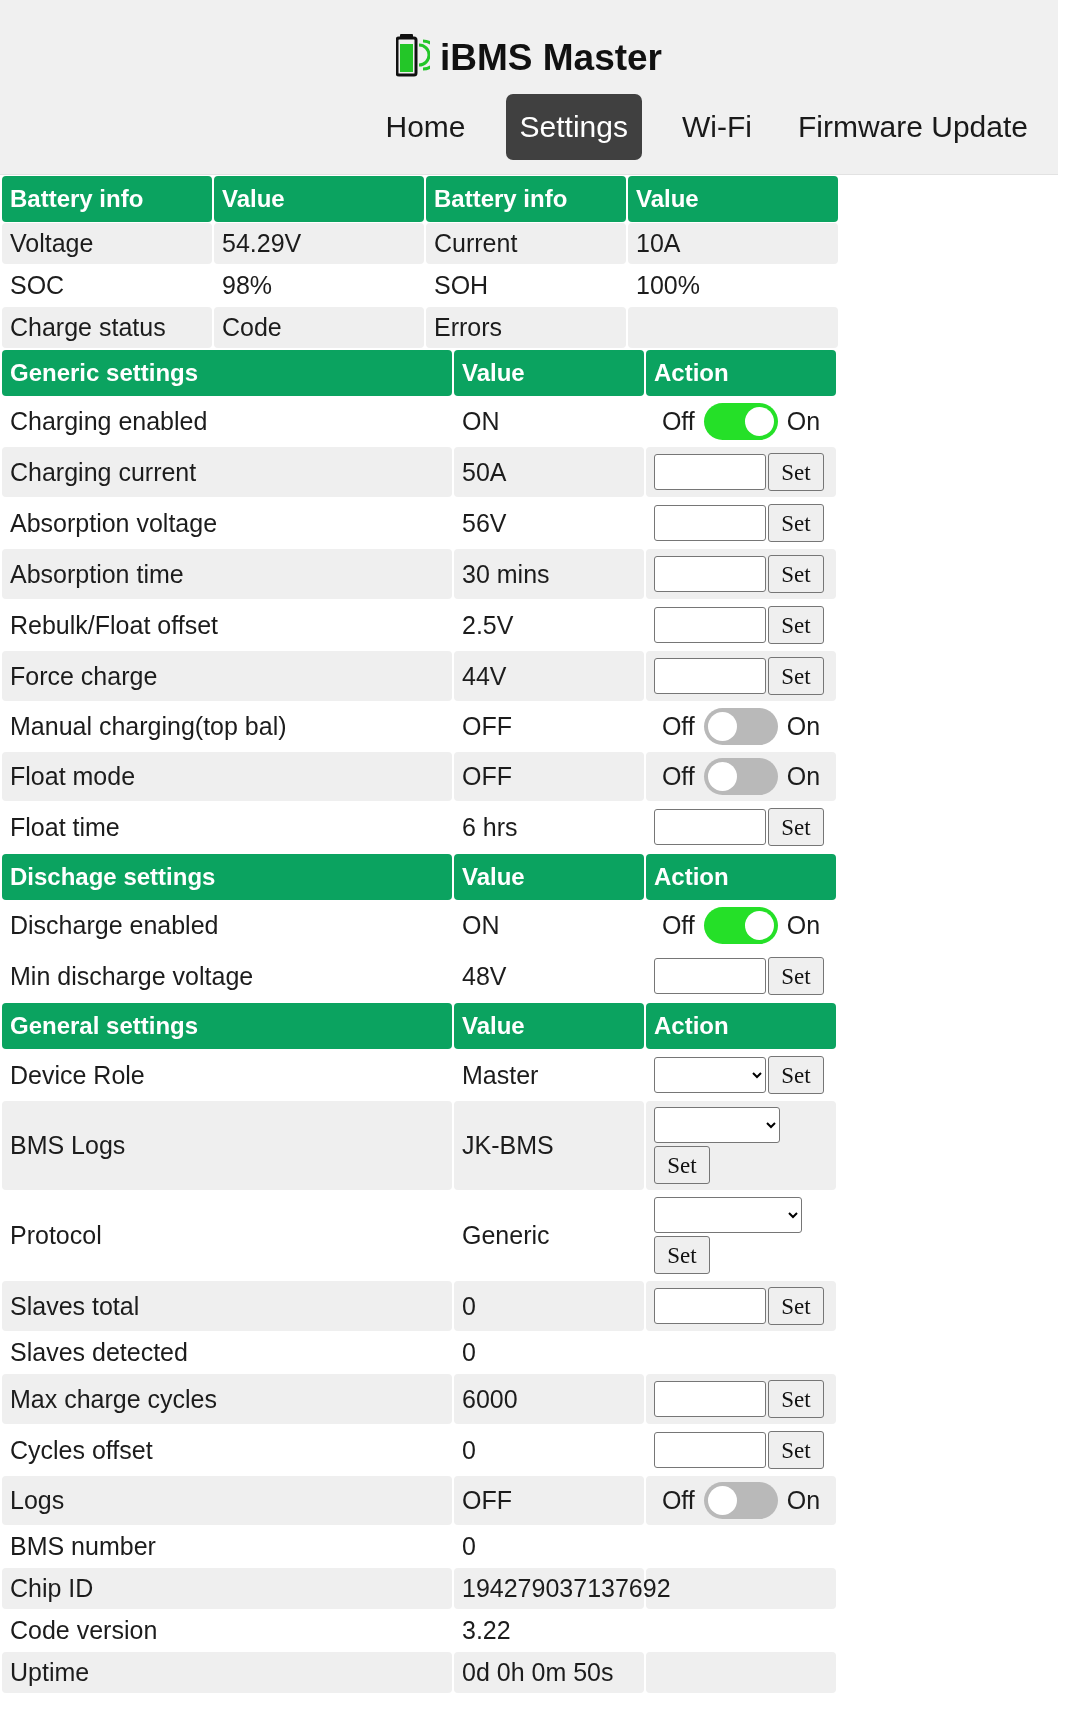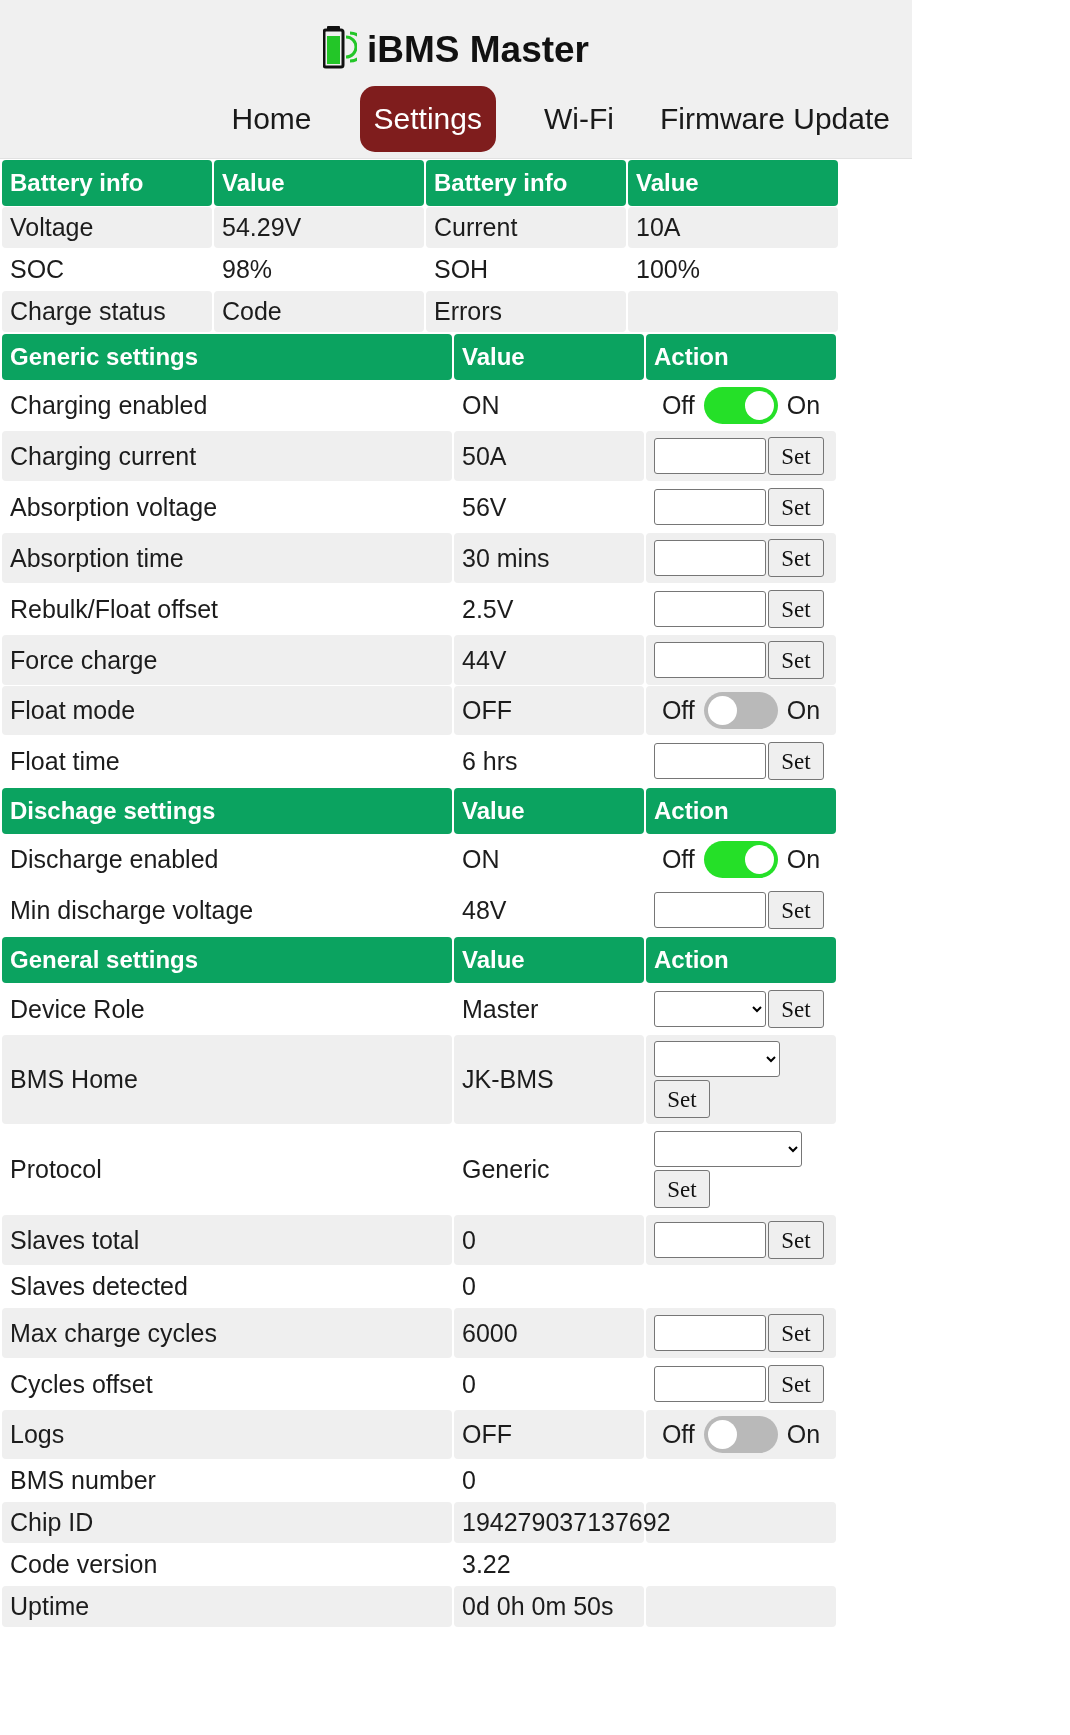--- a/index.html
+++ b/index.html
@@ -8,22 +8,22 @@
     margin: 0; padding: 0;
     width: 1070px;
     background: #ffffff;
     font-family: "Liberation Sans", sans-serif;
   }
   body { -webkit-font-smoothing: antialiased; }
 
   
   .header {
     background: #f0f0f0;
-    width: 912px;
-    padding: 0;
+    width: 1058px;
+    padding: 8px;
     border-bottom: 1px solid #e2e2e2;
   }
   .brand {
     display: flex;
     align-items: center;
     justify-content: center;
     gap: 10px;
     padding: 24px 0 6px 0;
   }
   .brand-icon { display: block; }
@@ -47,24 +47,24 @@
     align-items: center;
     padding: 0 14px;
     font-size: 30px;
     color: #1a1a1a;
     text-decoration: none;
     cursor: pointer;
     white-space: nowrap;
     height: 78px;
   }
   .nav-item.active {
-    background: #7f1d1d;
+    background: #404040;
     color: #ffffff;
-    border-radius: 15px;
-    margin: 6px 16px;
+    border-radius: 7px;
+    margin: 6px 8px;
     height: 66px;
     align-self: center;
   }
 
   
   table {
     border-collapse: separate;
     border-spacing: 2px 1px;
     width: 830px;
     margin: 0;
@@ -310,20 +310,33 @@
       <td>Force charge</td>
       <td>44V</td>
       <td class="action-cell">
         <div class="input-row">
           <input class="txtbox" type="text" value="" style="">
           <button class="setbtn">Set</button>
         </div>
       </td>
     </tr>
 
+    <tr class="plain">
+      <td>Manual charging(top bal)</td>
+      <td>OFF</td>
+      <td class="action-cell">
+        <div class="toggle-wrap">
+          <span class="toggle-label">Off</span>
+          <span class="switch">
+              <span class="knob"></span>
+            </span>
+          <span class="toggle-label">On</span>
+        </div>
+      </td>
+    </tr>
 
     <tr class="alt">
       <td>Float mode</td>
       <td>OFF</td>
       <td class="action-cell">
         <div class="toggle-wrap">
           <span class="toggle-label">Off</span>
           <span class="switch">
               <span class="knob"></span>
             </span>
@@ -404,21 +417,21 @@
       <td>Master</td>
       <td class="action-cell">
         <div class="input-row">
           <select class="selbox"><option></option></select>
           <button class="setbtn">Set</button>
         </div>
       </td>
     </tr>
 
     <tr class="alt">
-      <td>BMS Home</td>
+      <td>BMS Logs</td>
       <td>JK-BMS</td>
       <td class="action-cell">
         <div class="stack">
           <select class="selbox wide"><option></option></select>
           <button class="setbtn">Set</button>
         </div>
       </td>
     </tr>
 
     <tr class="plain">

